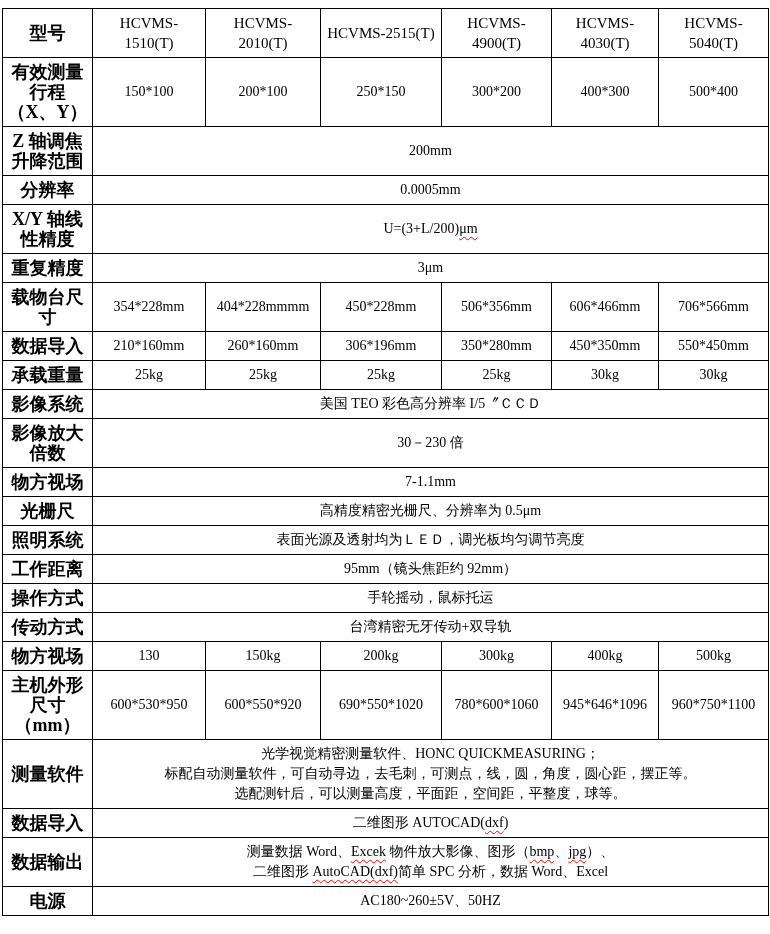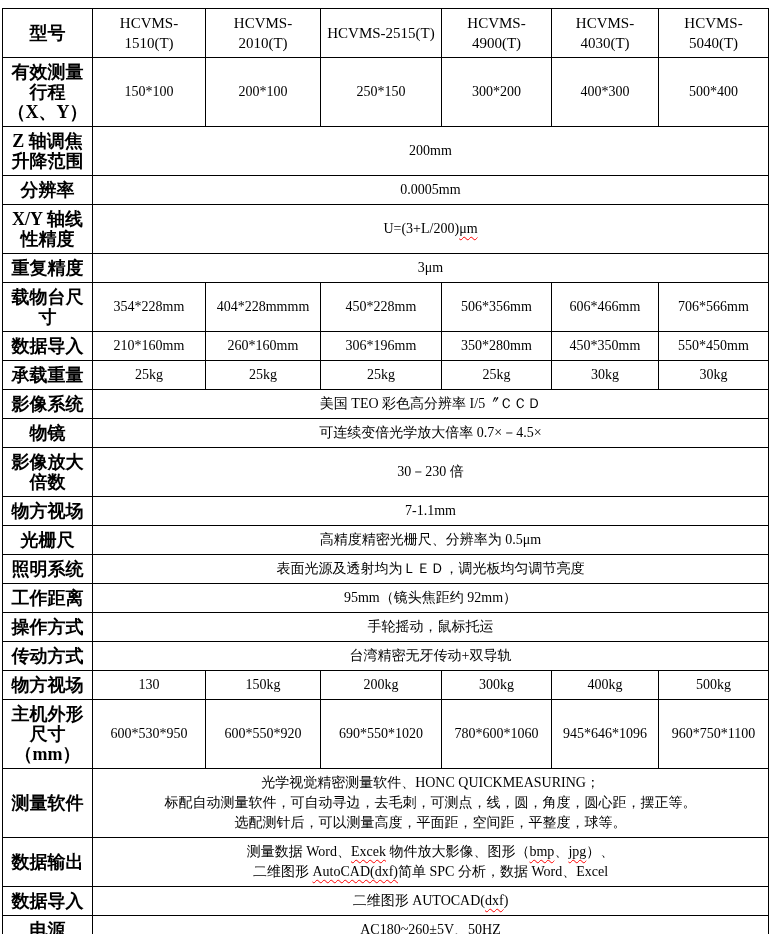--- a/index.html
+++ b/index.html
@@ -123,26 +123,20 @@
           <td class="value-cell">30kg</td>
           <td class="value-cell">30kg</td>
         </tr>
         <tr>
           <td class="label">影像系统</td>
           <td class="span-cell" colspan="6">
             <div class="line">美国 TEO 彩色高分辨率 I/5〞ＣＣＤ</div>
           </td>
         </tr>
         <tr>
-          <td class="label">物镜</td>
-          <td class="span-cell" colspan="6">
-            <div class="line">可连续变倍光学放大倍率 0.7×－4.5×</div>
-          </td>
-        </tr>
-        <tr>
           <td class="label">影像放大倍数</td>
           <td class="span-cell" colspan="6">
             <div class="line">30－230 倍</div>
           </td>
         </tr>
         <tr>
           <td class="label">物方视场</td>
           <td class="span-cell" colspan="6">
             <div class="line">7-1.1mm</div>
           </td>
@@ -197,30 +191,30 @@
         </tr>
         <tr>
           <td class="label">测量软件</td>
           <td class="span-cell" colspan="6">
             <div class="line">光学视觉精密测量软件、HONC QUICKMEASURING；</div>
             <div class="line">标配自动测量软件，可自动寻边，去毛刺，可测点，线，圆，角度，圆心距，摆正等。</div>
             <div class="line">选配测针后，可以测量高度，平面距，空间距，平整度，球等。</div>
           </td>
         </tr>
         <tr>
+          <td class="label">数据导入</td>
+          <td class="span-cell" colspan="6">
+            <div class="line">二维图形 AUTOCAD(<span class="sq">dxf</span>)</div>
+          </td>
+        </tr>
+        <tr>
           <td class="label">数据输出</td>
           <td class="span-cell" colspan="6">
             <div class="line">测量数据 Word、<span class="sq">Excek</span> 物件放大影像、图形（<span class="sq">bmp</span>、<span class="sq">jpg</span>）、</div>
             <div class="line">二维图形 <span class="sq">AutoCAD(dxf)</span>简单 SPC 分析，数据 Word、Excel</div>
-          </td>
-        </tr>
-        <tr>
-          <td class="label">数据导入</td>
-          <td class="span-cell" colspan="6">
-            <div class="line">二维图形 AUTOCAD(<span class="sq">dxf</span>)</div>
           </td>
         </tr>
         <tr>
           <td class="label">电源</td>
           <td class="span-cell" colspan="6">
             <div class="line">AC180~260±5V、50HZ</div>
           </td>
         </tr>
       </tbody>
   </table>

